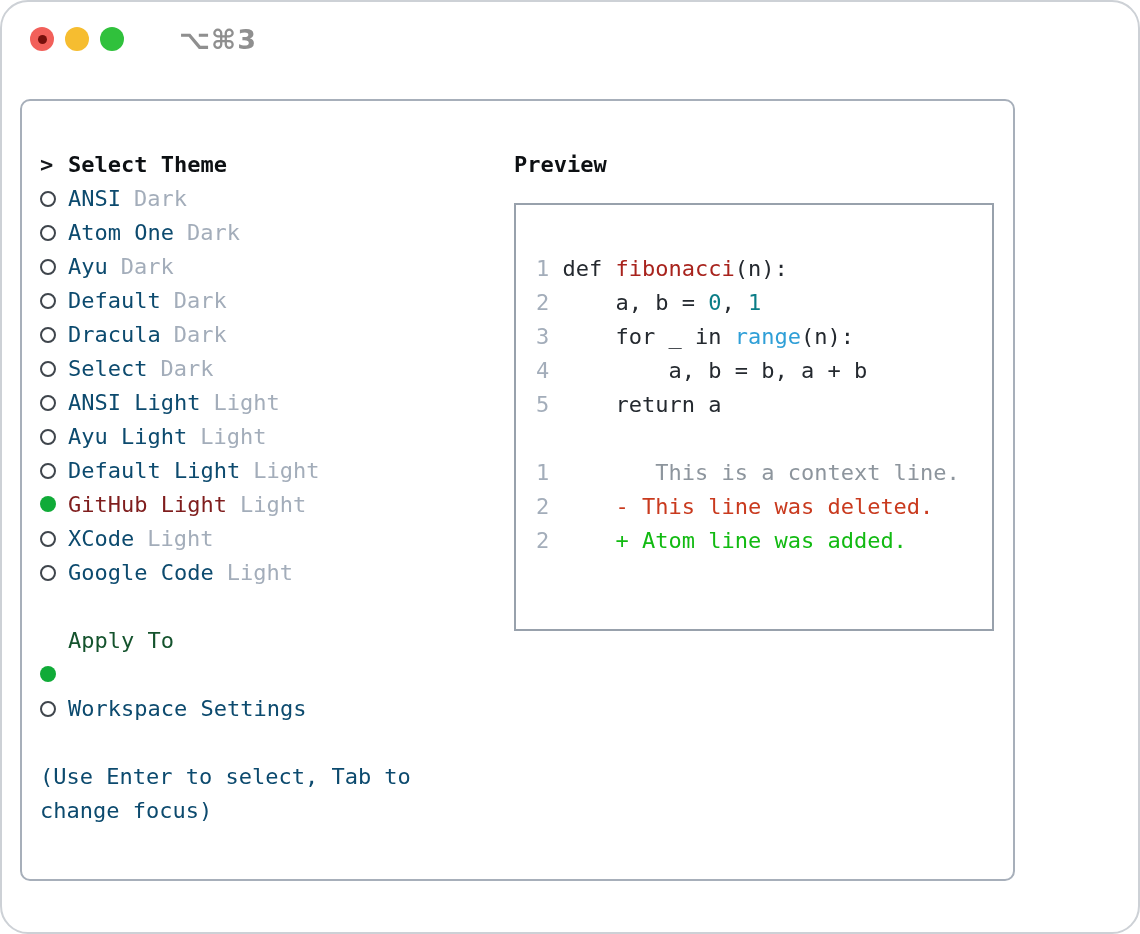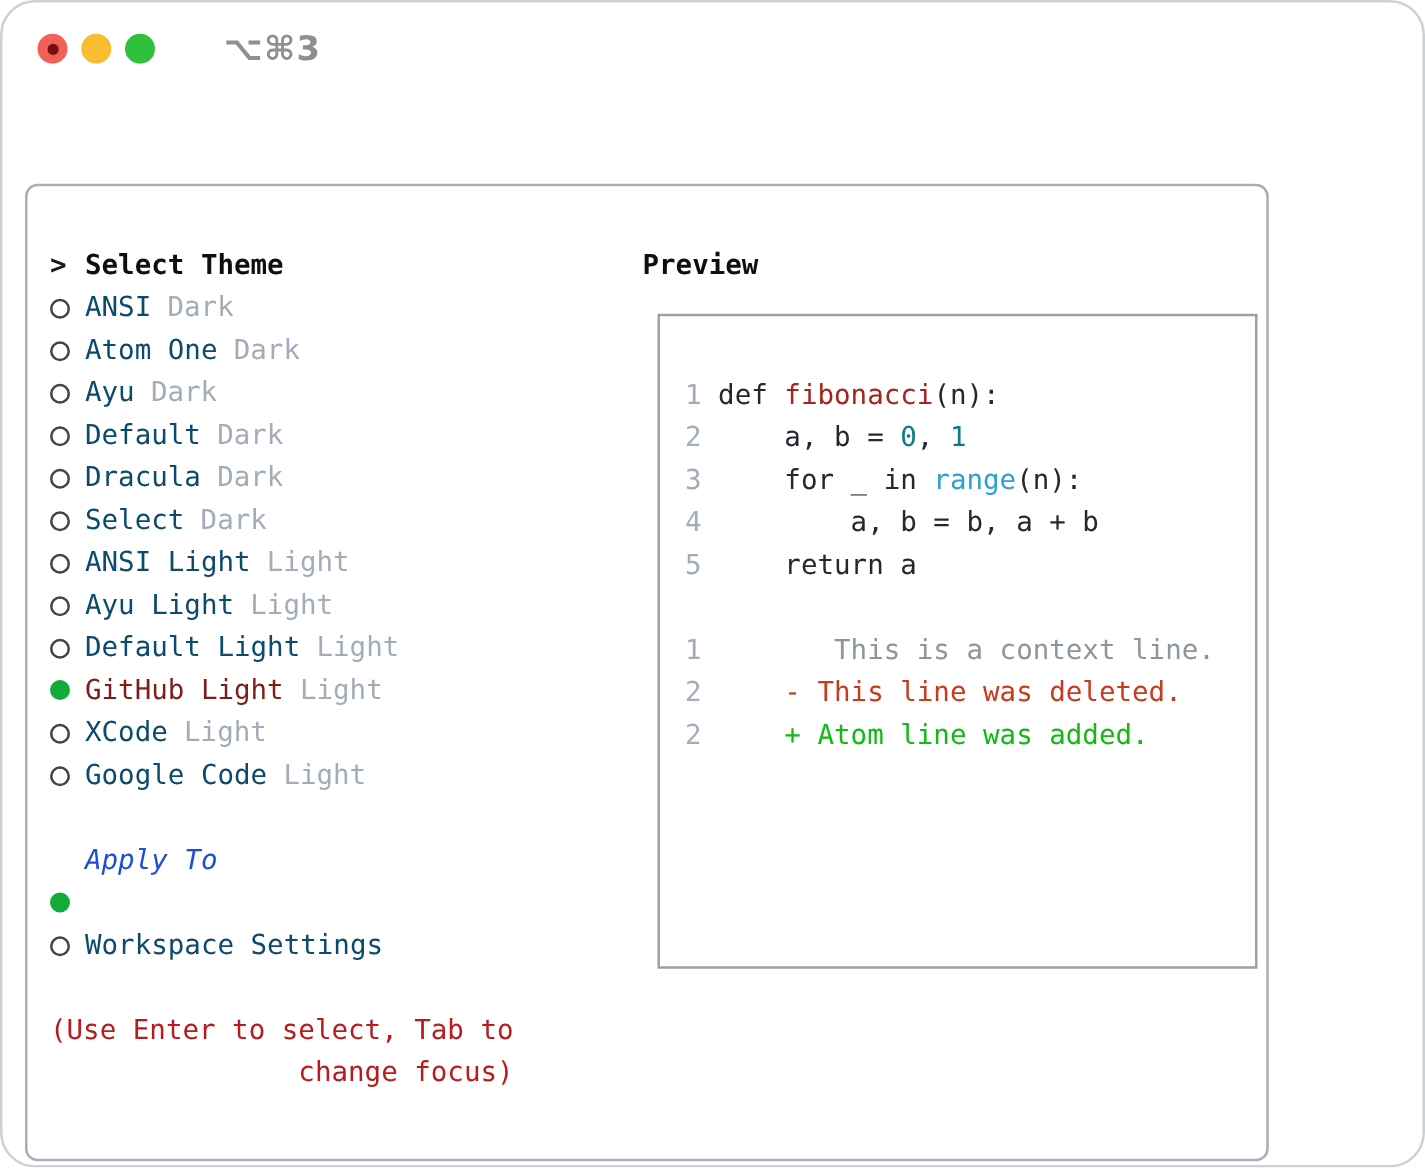--- a/index.html
+++ b/index.html
@@ -12,37 +12,37 @@
   .titlebar{position:absolute;left:0;top:0;height:74px;width:100%;display:flex;align-items:center;padding-left:28px;box-sizing:border-box;}
   .tl{width:24px;height:24px;border-radius:50%;display:inline-flex;align-items:center;justify-content:center;margin-right:11px;flex:none;}
   .tl.red{background:#f2605a;}
   .tl.yellow{background:#f6bd30;}
   .tl.green{background:#30c13c;}
   .tl-dot{width:9px;height:9px;border-radius:50%;background:#77100c;}
   .shortcut{margin-left:44px;font-size:27px;font-weight:bold;color:#8f8f8f;letter-spacing:1px;font-family:"DejaVu Sans","Liberation Sans",sans-serif;}
   
   .app-box{
     position:absolute;left:18px;top:97px;width:995px;height:782px;box-sizing:border-box;
-    border:2px solid #a7afba;border-radius:10px;background:#ffffff;margin-top:48px;
+    border:2px solid #a7afba;border-radius:10px;background:#ffffff;
   }
   .row{height:34px;line-height:34px;font-size:22px;white-space:pre;color:#363c43;}
   .mk{display:inline-block;width:28px;vertical-align:top;}
   .arrow{font-weight:bold;color:#15181c;}
   .radio{display:inline-block;width:12px;height:12px;border:2px solid #3f454c;border-radius:50%;margin-top:9px;}
   .sel .radio{width:16px;height:16px;border:none;background:#10ab38;margin-top:8px;}
   .sel .name{color:#7f1d1d;}
   .bold{font-weight:bold;color:#0d1013;}
   .name{color:#0c4a6e;}
   .variant{color:#a3adba;margin-left:13px;}
-  .hint{color:#b91c1c;text-align:right;}
+  .hint{color:#0c4a6e;}
   
   .left-pane{position:absolute;left:18px;top:47px;}
   .preview-title{position:absolute;left:492px;top:47px;}
   .preview-box{
-    position:absolute;left:504px;top:102px;width:480px;height:524px;box-sizing:border-box;
+    position:absolute;left:492px;top:102px;width:480px;height:428px;box-sizing:border-box;
     border:2px solid #98a1ac;background:#ffffff;padding:47px 4px 0 20px;overflow:hidden;
   }
   .cline{height:34px;line-height:34px;font-size:22px;white-space:pre;color:#24292f;}
   .ln{color:#a3adba;}
   .tok{color:#24292f;}
   .fn{color:#a8231d;}
   .kwblue{color:#2f9fd7;}
   .num{color:#0b7d87;}
   .ctx{color:#8d959d;}
   .del{color:#c93a1e;}
@@ -75,21 +75,21 @@
       <div class="row"><span class="mk"><span class="radio"></span></span><span class="name">Select</span><span class="variant">Dark</span></div>
       <div class="row"><span class="mk"><span class="radio"></span></span><span class="name">ANSI Light</span><span class="variant">Light</span></div>
       <div class="row"><span class="mk"><span class="radio"></span></span><span class="name">Ayu Light</span><span class="variant">Light</span></div>
       <div class="row"><span class="mk"><span class="radio"></span></span><span class="name">Default Light</span><span class="variant">Light</span></div>
       <div class="row sel"><span class="mk"><span class="radio"></span></span><span class="name">GitHub Light</span><span class="variant">Light</span></div>
       <div class="row"><span class="mk"><span class="radio"></span></span><span class="name">XCode</span><span class="variant">Light</span></div>
       <div class="row"><span class="mk"><span class="radio"></span></span><span class="name">Google Code</span><span class="variant">Light</span></div>
 
       <div class="row"></div>
 
-      <div class="row"><span class="mk"></span><span class="bold" style="font-weight:normal;color:#1d4ed8;font-style:italic;">Apply To</span></div>
+      <div class="row"><span class="mk"></span><span class="bold" style="font-weight:normal;color:#14532d;">Apply To</span></div>
       <div class="row sel"><span class="mk"><span class="radio"></span></span></div>
       <div class="row"><span class="mk"><span class="radio"></span></span><span class="name">Workspace Settings</span></div>
 
       <div class="row"></div>
 
       <div class="row hint">(Use Enter to select, Tab to</div>
       <div class="row hint">change focus)</div>
     </div>
 
     <div class="row preview-title"><span class="bold">Preview</span></div>

